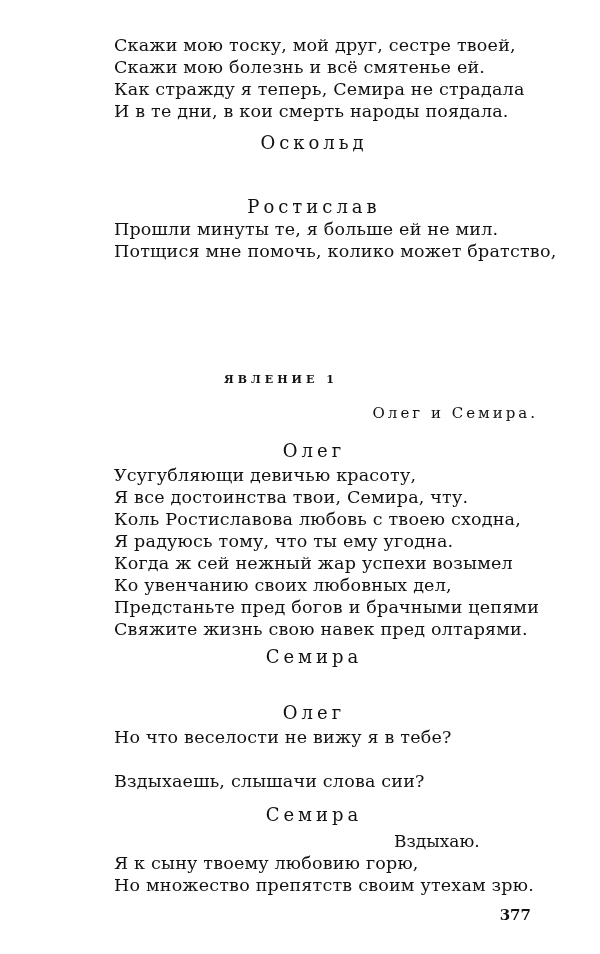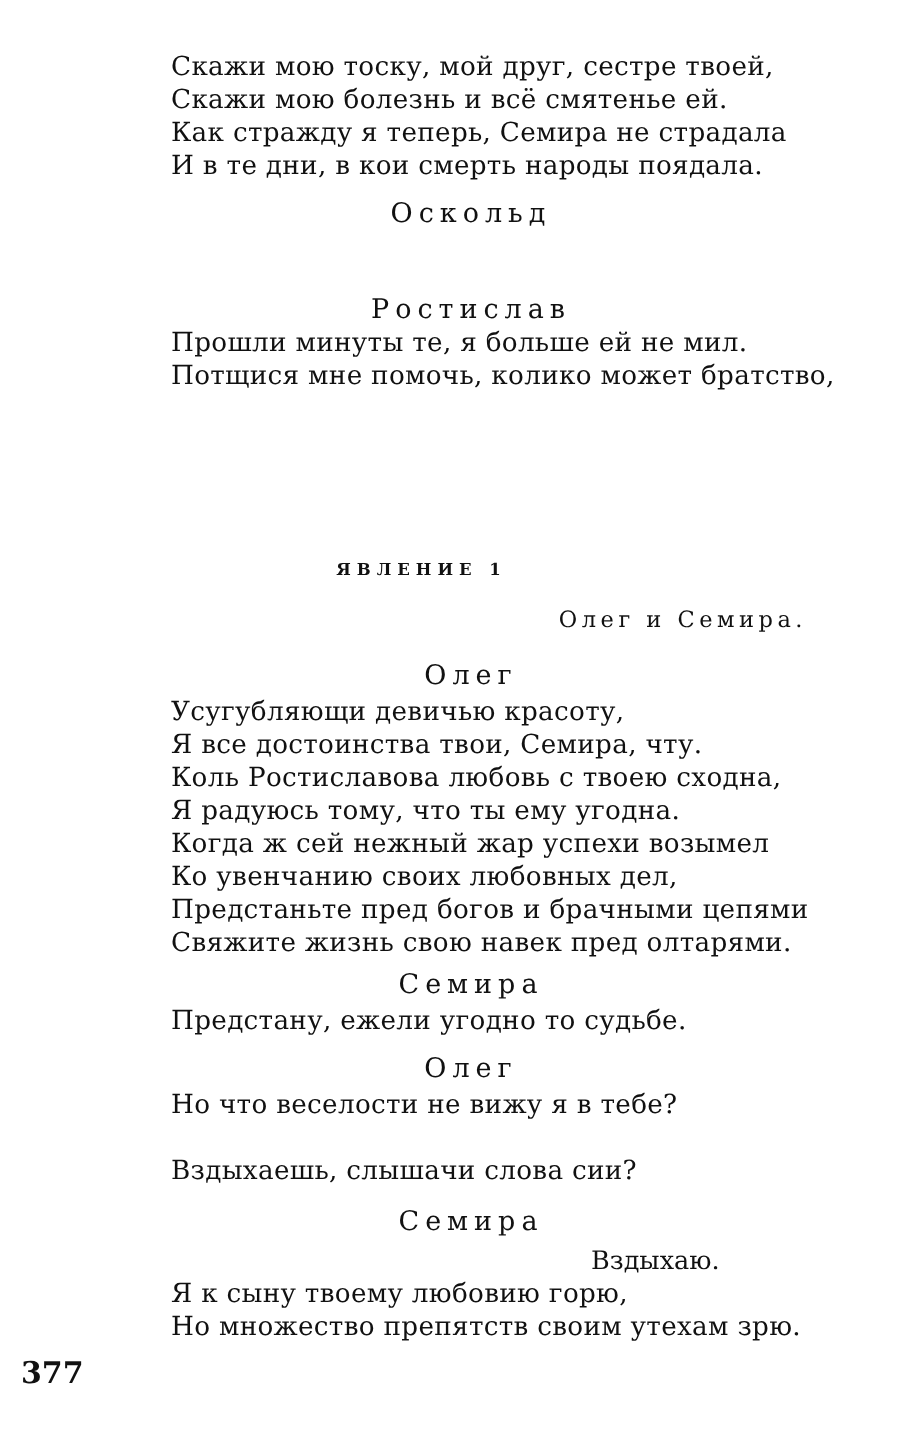--- a/index.html
+++ b/index.html
@@ -5,21 +5,21 @@
   html, body { margin:0; padding:0; background:#ffffff; }
   body { width:600px; height:954px; position:relative; overflow:hidden;
          font-family:"DejaVu Serif", "Liberation Serif", serif; color:#111; }
   .page { position:absolute; left:14px; top:0; width:600px; height:954px; }
   .line { position:absolute; left:100px; font-size:17.5px; line-height:22px; white-space:nowrap; letter-spacing:0.2px; }
   .speaker { position:absolute; left:0; width:600px; text-align:center; font-size:18px; letter-spacing:4px; line-height:22px; }
   .act { position:absolute; left:0; width:600px; text-align:center; font-weight:bold; font-size:14px; line-height:18px; letter-spacing:0.5px; }
   .scene { position:absolute; left:0; width:508px; text-align:center; font-weight:bold; font-size:11px; letter-spacing:4px; line-height:16px;margin-left:13px; }
   .cast { position:absolute; left:0; width:488px; text-align:right; font-size:15px; letter-spacing:3px; line-height:18px;margin-left:36px; }
   .right { position:absolute; left:380px; font-size:17px; line-height:22px; }
-  .pagenum { position:absolute; left:0; width:517px; text-align:left; font-weight:bold; font-size:20px; line-height:18px; }
+  .pagenum { position:absolute; left:0; width:517px; text-align:right; font-weight:bold; font-size:15px; line-height:18px; }
 </style>
 </head>
 <body>
 
 <div class="page">
 
   <div class="line" style="top:34px">Скажи мою тоску, мой друг, сестре твоей,</div>
   <div class="line" style="top:56px">Скажи мою болезнь и всё смятенье ей.</div>
   <div class="line" style="top:78px">Как стражду я теперь, Семира не страдала</div>
   <div class="line" style="top:100px">И в те дни, в кои смерть народы поядала.</div>
@@ -37,21 +37,20 @@
   <div class="line" style="top:486px">Я все достоинства твои, Семира, чту.</div>
   <div class="line" style="top:464px">Усугубляющи девичью красоту,</div>
   <div class="line" style="top:508px">Коль Ростиславова любовь с твоею сходна,</div>
   <div class="line" style="top:530px">Я радуюсь тому, что ты ему угодна.</div>
   <div class="line" style="top:552px">Когда ж сей нежный жар успехи возымел</div>
   <div class="line" style="top:574px">Ко увенчанию своих любовных дел,</div>
   <div class="line" style="top:596px">Предстаньте пред богов и брачными цепями</div>
   <div class="line" style="top:618px">Свяжите жизнь свою навек пред олтарями.</div>
 
   <div class="speaker" style="top:646px">Семира</div>
-  <div class="line" style="top:670px">Предстану, ежели угодно то судьбе.</div>
 
   <div class="speaker" style="top:702px">Олег</div>
   <div class="line" style="top:726px">Но что веселости не вижу я в тебе?</div>
   <div class="line" style="top:770px">Вздыхаешь, слышачи слова сии?</div>
 
   <div class="speaker" style="top:804px">Семира</div>
   <div class="right" style="top:830px">Вздыхаю.</div>
   <div class="line" style="top:852px">Я к сыну твоему любовию горю,</div>
   <div class="line" style="top:874px">Но множество препятств своим утехам зрю.</div>
 

